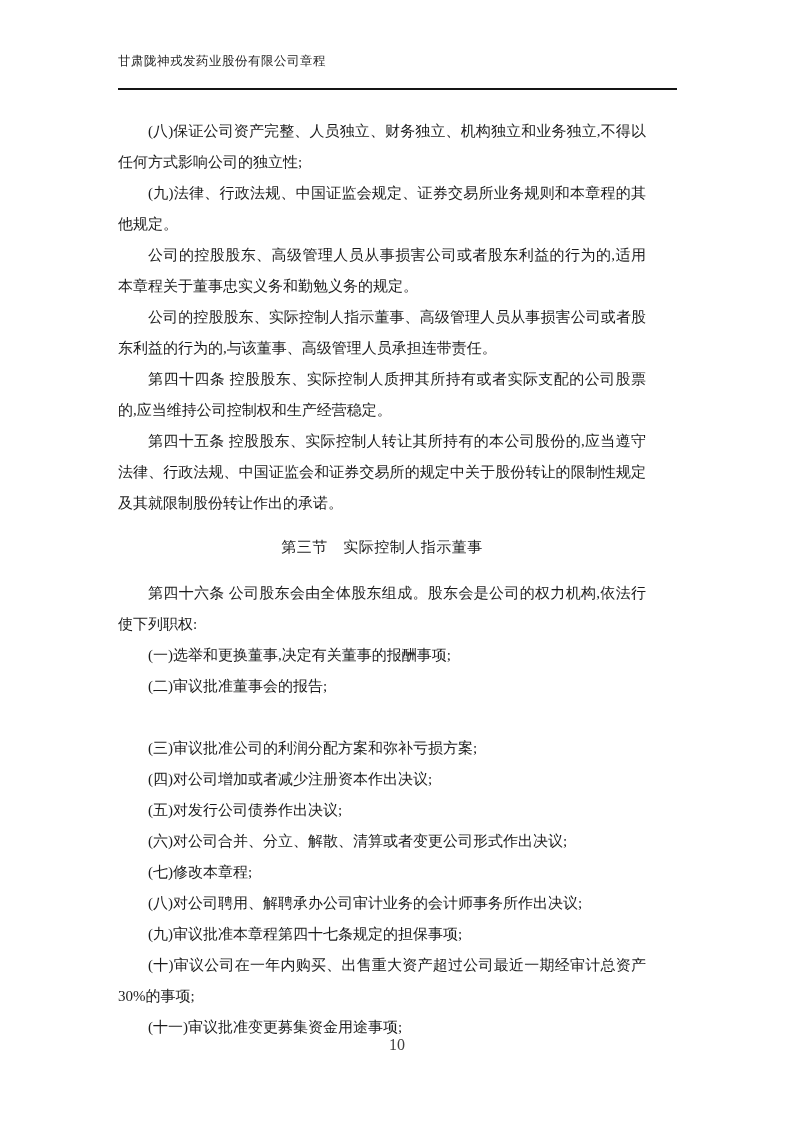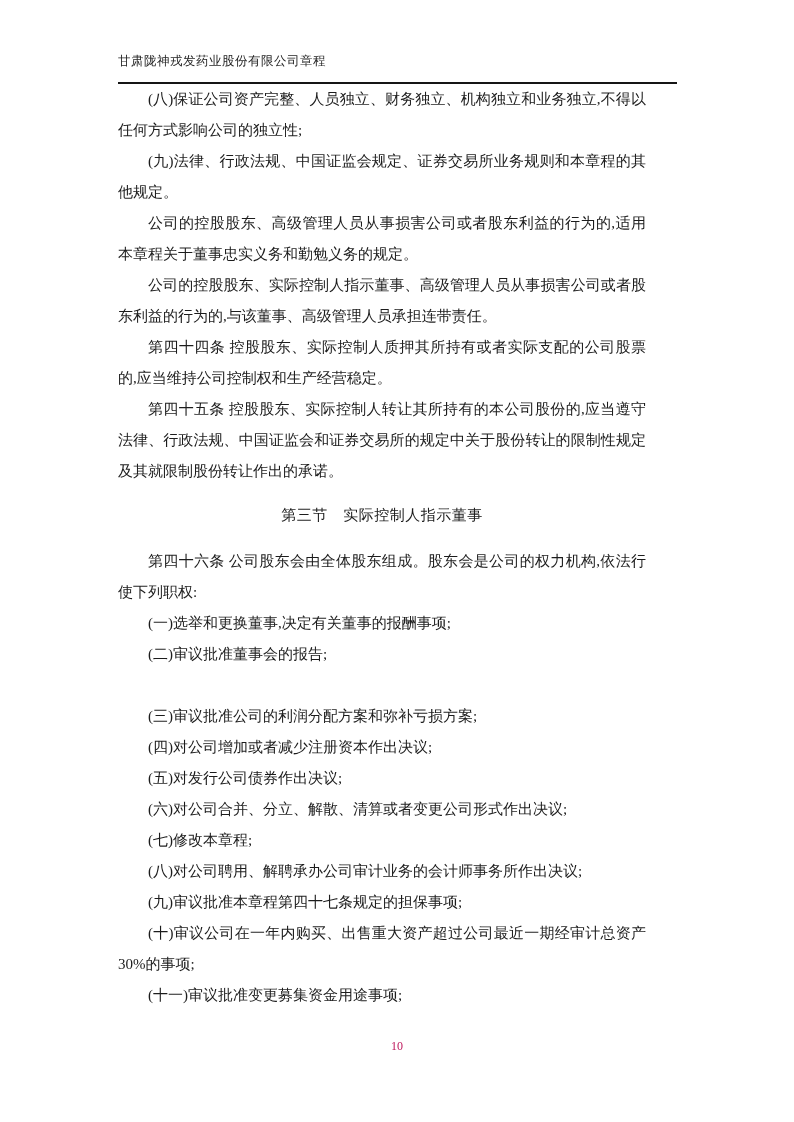--- a/index.html
+++ b/index.html
@@ -14,30 +14,31 @@
     margin: 0 auto;
     background: #ffffff;
     box-sizing: border-box;
     padding: 54px 117px 0 118px;
     font-family: "Liberation Serif", "DejaVu Serif", serif;
     color: #1c1c1c;
     overflow: hidden;
   }
   .doc-header {
     border-bottom: 2px solid #151515;
-    padding-bottom: 13px;
+    padding-bottom: 19px;
   }
   .doc-header-title {
     font-size: 12.5px;
     line-height: 15px;
     color: #262626;
     letter-spacing: 0.5px;
   }
   .doc-body {
     width: 528px;
+    margin-top: 26px;
     font-size: 15px;
     line-height: 31px;
     text-align: justify;
   }
   .doc-body p {
     margin: 0;
     padding: 0;
     text-indent: 2em;
     word-break: break-all;
   }
@@ -55,22 +56,22 @@
     font-weight: normal;
   }
   .doc-footer {
     position: absolute;
     left: 0;
     right: 0;
     top: 1036px;
     text-align: center;
   }
   .page-number {
-    font-size: 12px;
-    color: #be185d;
+    font-size: 16px;
+    color: #404040;
   }
 </style>
 </head>
 <body>
 
 <div class="page">
   <div class="doc-header">
     <div class="doc-header-title">甘肃陇神戎发药业股份有限公司章程</div>
   </div>
 

